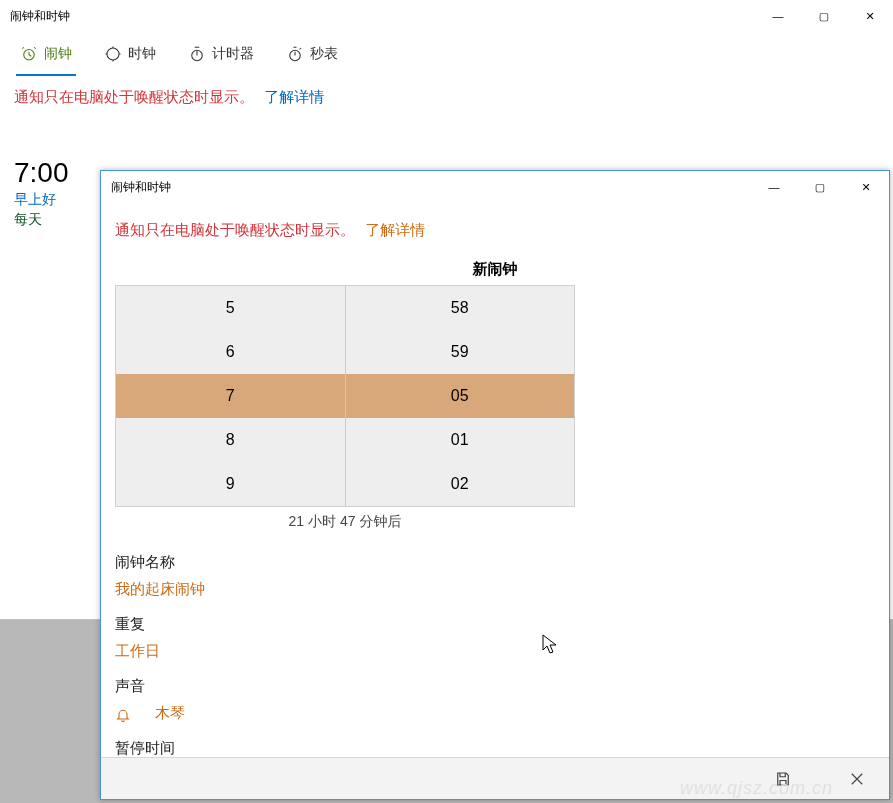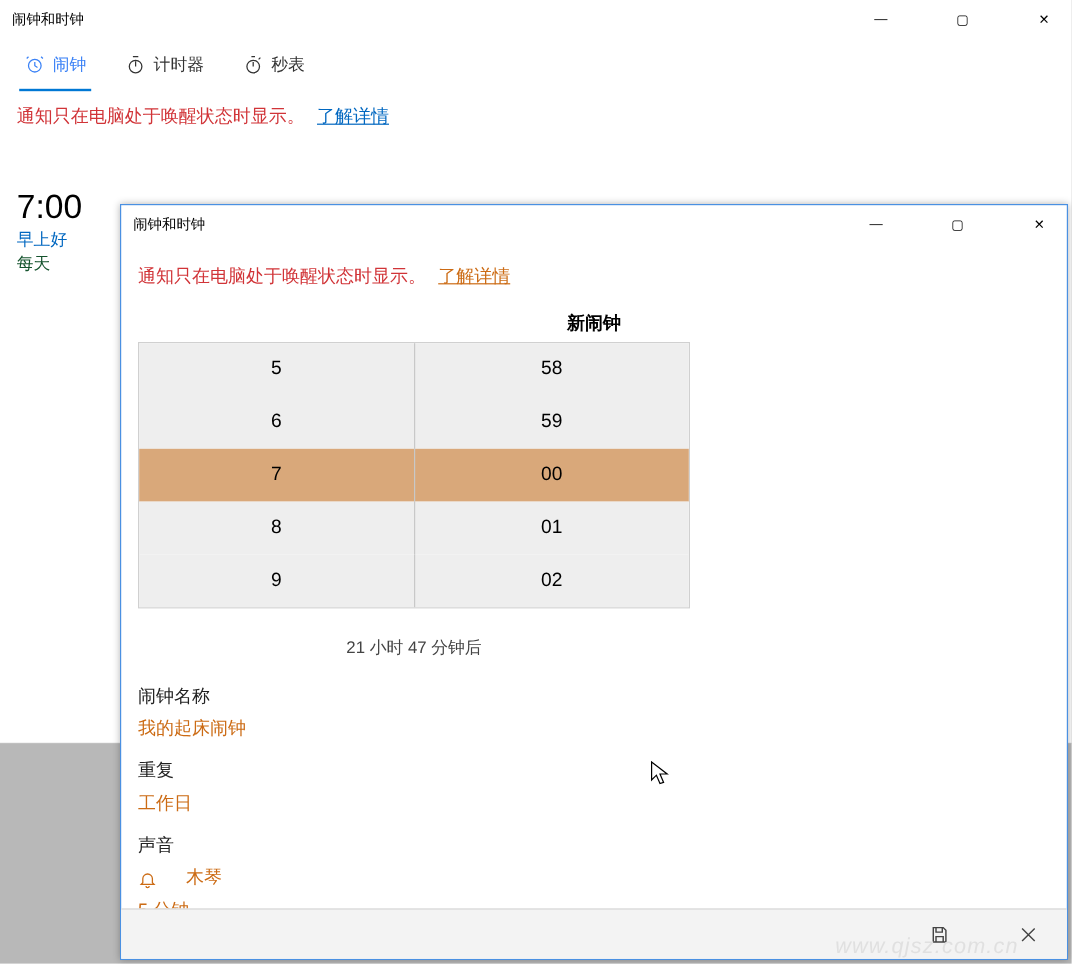--- a/index.html
+++ b/index.html
@@ -2,70 +2,70 @@
 <html><head>
 <meta charset="utf-8">
 <style>
   * { box-sizing:border-box; margin:0; padding:0; font-family:"Microsoft YaHei","Segoe UI",sans-serif; }
   body { background:#b8b8b8; width:893px; height:803px; position:relative; overflow:hidden; }
 
   .win { position:absolute; background:#fff; }
   .w1 { left:0; top:0; width:893px; height:620px; border-bottom:1px solid #c0c0c0;}
   .w2 { left:100px; top:170px; width:790px; height:630px; border:1px solid #4a90e2; box-shadow:0 0 6px rgba(0,0,0,.3); }
 
-  .titlebar { height:32px; display:flex; align-items:center; padding-left:10px; font-size:12px;gap:22px; }
+  .titlebar { height:32px; display:flex; align-items:center; padding-left:10px; font-size:12px; }
   .tspacer { flex:1; }
   .wbtn { width:46px; height:32px; display:flex; align-items:center; justify-content:center; font-size:11px; font-family:"Segoe MDL2 Assets",sans-serif; }
 
   .tabs { display:flex; gap:8px; padding:0 8px; height:44px; align-items:center; border-bottom:0; }
   .tab { display:flex; align-items:center; gap:6px; padding:0 12px; height:44px; font-size:14px; color:#333; position:relative; }
-  .tab.active { color:#3b82f6;text-align:right; }
+  .tab.active { color:#4d7c0f;text-align:right; }
   .tab.active::after { content:""; position:absolute; bottom:0; left:8px; right:8px; height:2px; background:#0078d4; }
   .tab .ico { width:18px; height:18px; display:flex; align-items:center; justify-content:center; }
   .tab .ico svg { width:18px; height:18px; stroke:currentColor; fill:none; stroke-width:1.4; }
 
   .notice { padding:12px 14px; font-size:15px; }
   .notice .msg { color:#d13438; }
-  .notice .link { color:#0067c0; text-decoration:underline; margin-left:6px; cursor:pointer; }
+  .notice .link { color:#0067c0; margin-left:6px; cursor:pointer; }
 
   .alarmrow { display:flex; align-items:center; padding:4px 14px 10px 14px;margin-top:34px; }
   .alarmrow .time { font-size:28px; color:#000; }
   .alarmrow .greet { color:#0067c0; font-size:14px; margin-top:2px;}
   .alarmrow .repeat { font-size:14px; color:#14532d; margin-top:2px;}
   .togglewrap { margin-left:auto; display:flex; align-items:center; gap:12px; margin-top:14px; margin-right:480px;}
   .toggle { width:44px; height:20px; border-radius:10px; background:#0067c0; position:relative; }
   .toggle::after { content:""; width:12px; height:12px; background:#fff; border-radius:50%; position:absolute; top:4px; right:4px; }
   .togglelbl { font-size:15px; }
 
   .w2 .notice { padding:18px 14px 10px 14px; }
   .w2 .notice .link { color:#cc6b14; }
 
   .section { padding:4px 14px; }
   .sechead { font-weight:bold; font-size:15px; margin:6px 0;text-align:center; }
   .picker { width:460px; border:1px solid #d0d0d0; user-select:none; }
   .picker table { width:100%; border-collapse:collapse; }
   .picker td { width:50%; text-align:center; height:44px; font-size:16px; background:#eeeeee; }
   .picker tr.sel td { background:#d9a87a; }
   .picker td:first-child { border-right:1px solid #c8c8c8; }
-  .remain { text-align:center; width:460px; font-size:14px; color:#444; padding:6px 0;margin-top:18px; }
+  .remain { text-align:center; width:460px; font-size:14px; color:#444; padding:6px 0; }
 
   .fieldlabel { font-size:15px; margin-top:16px; color:#222; }
   .fieldvalue { font-size:15px; color:#cc6b14; margin-top:8px; }
   .fieldvalue.withicon { display:flex; align-items:flex-end; gap:24px; }
   .bell { width:16px; height:16px; }
   .bell svg { width:16px; height:16px; stroke:#cc6b14; fill:none; stroke-width:1.6; }
 
   .bottombar { position:absolute; bottom:0; left:0; right:0; height:42px; background:#f3f3f3; border-top:1px solid #d8d8d8; display:flex; align-items:center; justify-content:flex-end; padding:0 20px; gap:50px; }
   .bottombar .btn { width:24px; height:24px; display:flex; align-items:center; justify-content:center; }
   .bottombar svg { width:18px; height:18px; stroke:#444; fill:none; stroke-width:1.6; }
 
   .cursor { position:absolute; left:542px; top:634px; width:16px; height:22px; pointer-events:none; }
   .cursor svg { width:16px; height:22px; }
 
-  .watermark { position:absolute; bottom:4px; right:44px; font-size:18px; color:#e0e0e0; font-style:italic; letter-spacing:1px; }
+  .watermark { position:absolute; bottom:4px; right:60px; font-size:18px; color:#e0e0e0; font-style:italic; letter-spacing:1px; }
 </style>
 </head>
 <body>
 
 <div class="win w1">
   <div class="titlebar">
     <span>闹钟和时钟</span>
     <div class="tspacer"></div>
     <div class="wbtn">—</div>
     <div class="wbtn">▢</div>
@@ -74,20 +74,29 @@
   <div class="tabs">
     <div class="tab active">
       <span class="ico">
           <svg viewBox="0 0 24 24">
             <circle cx="12" cy="13" r="7"></circle>
             <path d="M12 9v4l3 2"></path>
             <path d="M5 3L3 5M19 3l2 2"></path>
           </svg>
         </span>
       <span>闹钟</span>
+    </div>
+    <div class="tab">
+      <span class="ico">
+          <svg viewBox="0 0 24 24">
+            <circle cx="12" cy="12" r="8"></circle>
+            <path d="M2 12h2M20 12h2M12 2v2M12 20v2"></path>
+          </svg>
+        </span>
+      <span>时钟</span>
     </div>
     <div class="tab">
       <span class="ico">
           <svg viewBox="0 0 24 24">
             <circle cx="12" cy="14" r="7"></circle>
             <path d="M12 8v6M9 3h6"></path>
           </svg>
         </span>
       <span>计时器</span>
     </div>
@@ -138,21 +147,21 @@
             <tr>
               <td>5</td>
               <td>58</td>
             </tr>
         <tr>
               <td>6</td>
               <td>59</td>
             </tr>
         <tr class="sel">
               <td>7</td>
-              <td>00</td>
+              <td>05</td>
             </tr>
         <tr>
               <td>8</td>
               <td>01</td>
             </tr>
         <tr>
               <td>9</td>
               <td>02</td>
             </tr>
       </tbody>
@@ -167,20 +176,21 @@
     <div class="fieldvalue">工作日</div>
 
     <div class="fieldlabel">声音</div>
     <div class="fieldvalue withicon">
       <span class="bell"><svg viewBox="0 0 24 24">
             <path d="M6 16V11a6 6 0 0112 0v5l2 2H4l2-2zM10 20a2 2 0 004 0"></path>
           </svg></span>
       <span>木琴</span>
     </div>
 
+    <div class="fieldlabel">暂停时间</div>
     <div class="fieldvalue">5 分钟</div>
   </div>
 
   <div class="bottombar">
     <div class="btn">
       <svg viewBox="0 0 24 24">
           <path d="M5 4h11l3 3v13H5V4z"></path>
           <path d="M8 4v5h7V4M8 20v-6h8v6"></path>
         </svg>
     </div>

